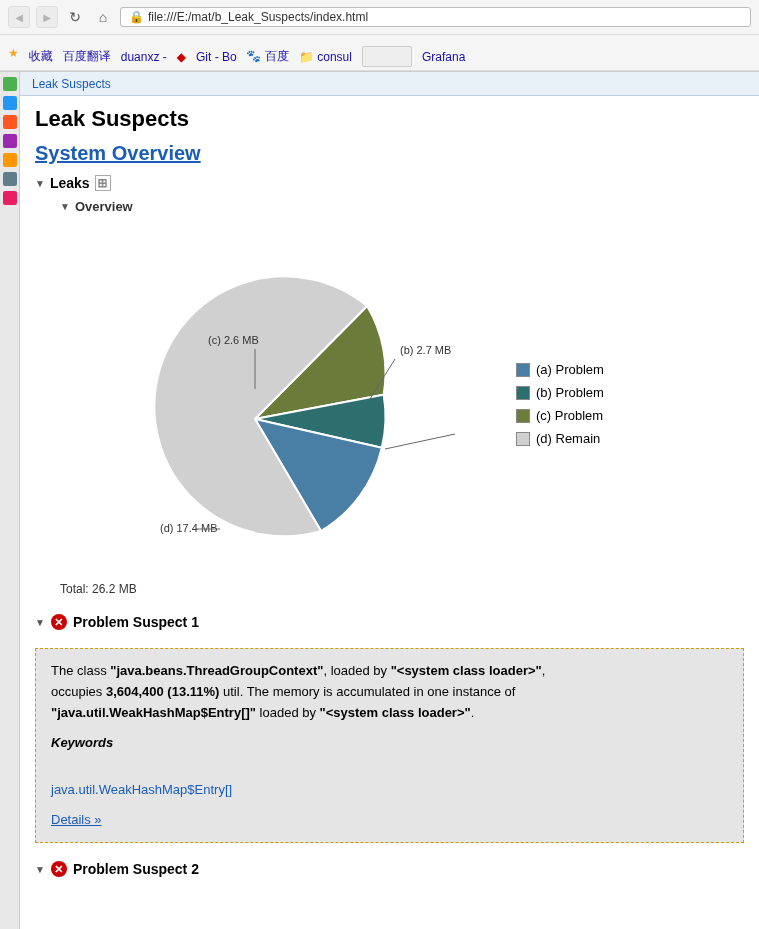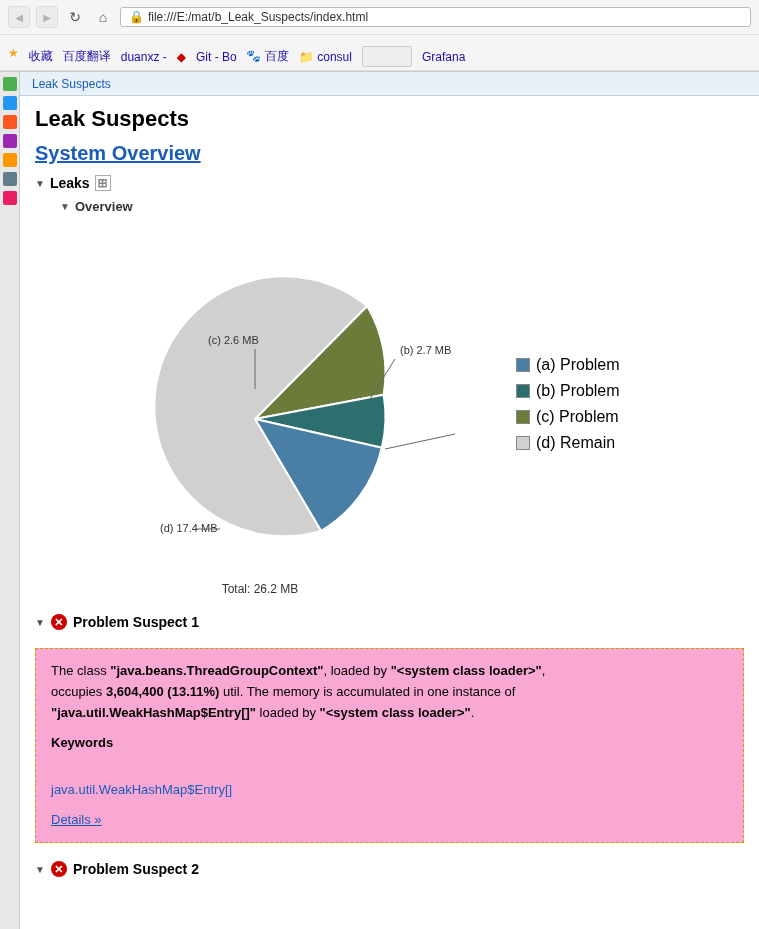--- a/index.html
+++ b/index.html
@@ -179,29 +179,29 @@
     .chart-legend {
       margin-left: 20px;
       display: flex;
       flex-direction: column;
       gap: 8px;
     }
     .legend-item {
       display: flex;
       align-items: center;
       gap: 6px;
-      font-size: 16px;
+      font-size: 13px;
     }
     .legend-color {
       width: 14px; height: 14px;
       border: 1px solid #888;
     }
 
     .chart-total {
-      text-align: center;
+      text-align: left;
       font-size: 12px;
       color: #333;
       margin-top: 5px;
     }
 
     
     .problem-section {
       padding: 5px 15px;
       margin-top: 5px;
     }
@@ -219,30 +219,30 @@
       background: #cc0000;
       border-radius: 50%;
       display: flex; align-items: center; justify-content: center;
       color: #fff;
       font-size: 11px;
       font-weight: bold;
     }
 
     
     .warning-box {
-      background: #f9a8d4;
+      background: #e5e5e5;
       border: 1px dashed #c8a000;
       padding: 12px 15px;
       margin: 8px 15px;
       line-height: 1.6;
       font-size: 13px;
     }
     .warning-box .keyword-bold { font-weight: bold; }
     .keywords-section { margin-top: 10px; }
-    .keywords-title { font-weight: bold; margin-bottom: 4px; }
+    .keywords-title { font-weight: bold; margin-bottom: 4px; font-style: italic; }
     .keyword-link {
       color: #1a5cb8;
       text-decoration: none;
       cursor: pointer;
       display: block;
       line-height: 1.8;
       margin-top: 24px;
     }
     .details-link {
       color: #1a5cb8;

